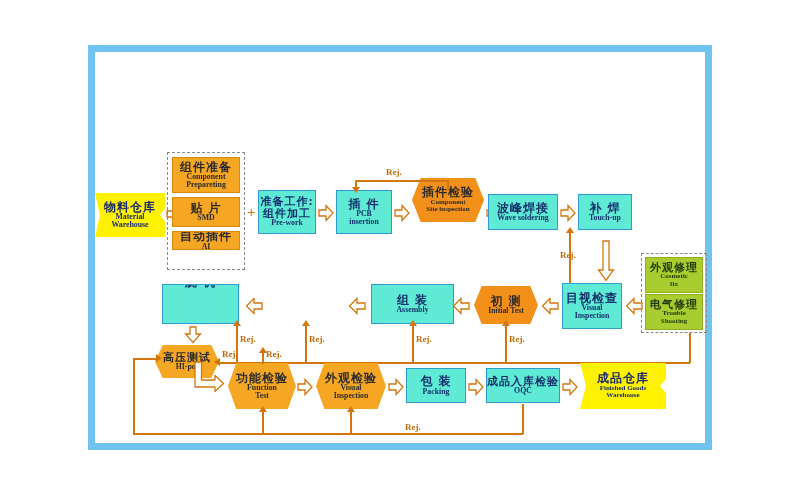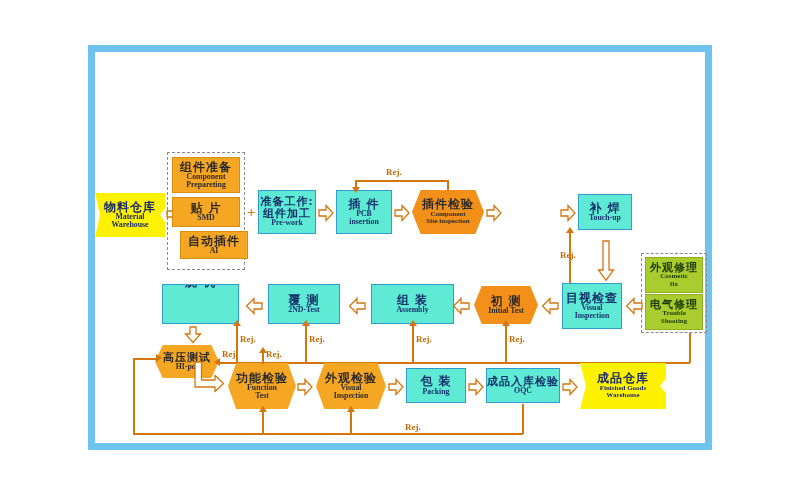--- a/index.html
+++ b/index.html
@@ -115,21 +115,21 @@
     <span class="cn">组件准备</span>
     <span class="en">Component</span>
     <span class="en">Prepareting</span>
   </div>
 
   <div class="node orange-box fs-cn-13 fs-en-8" style="left:172px;top:197px;width:68px;height:30px;">
     <span class="cn">贴  片</span>
     <span class="en">SMD</span>
   </div>
 
-  <div class="node orange-box fs-cn-13 fs-en-8" style="left:180px;top:231px;width:68px;height:28px;">
+  <div class="node orange-box fs-cn-13 fs-en-8" style="left:172px;top:231px;width:68px;height:19px;">
     <span class="cn">自动插件</span>
     <span class="en">AI</span>
   </div>
 
   <div class="plus" style="left:247px;top:204px;">+</div>
 
   <div class="node blue fs-cn-12 fs-en-8" style="left:258px;top:190px;width:58px;height:44px;">
     <span class="cn">准备工作:</span>
     <span class="cn">组件加工</span>
     <span class="en">Pre-work</span>
@@ -146,38 +146,42 @@
     <span class="en">PCB</span>
     <span class="en">insertion</span>
   </div>
 
   <div class="barrow" style="left:394px;top:204px;">
     <svg width="16" height="18" viewBox="0 0 16 18">
         <path d="M1 6 L8 6 L8 1.5 L15 9 L8 16.5 L8 12 L1 12 Z" fill="#ffffff" stroke="#d4760e" stroke-width="1.3"></path>
       </svg>
   </div>
 
-  <div class="node hexnode hex fs-cn-13 fs-en-7" style="left:412px;top:190px;width:72px;height:44px;">
+  <div class="node hexnode hex fs-cn-13 fs-en-7" style="left:412px;top:178px;width:72px;height:44px;">
     <span class="cn">插件检验</span>
     <span class="en">Component</span>
     <span class="en">Site inspection</span>
   </div>
 
   <div class="hline" style="left:355px;top:180px;width:93px;"></div>
   <div class="vline" style="left:447px;top:180px;height:11px;"></div>
   <div class="vline" style="left:355px;top:180px;height:8px;"></div>
   <div class="tip-down" style="left:352px;top:187px;"></div>
   <div class="rej" style="left:386px;top:167px;">Rej.</div>
 
   <div class="barrow" style="left:486px;top:204px;">
     <svg width="16" height="18" viewBox="0 0 16 18">
         <path d="M1 6 L8 6 L8 1.5 L15 9 L8 16.5 L8 12 L1 12 Z" fill="#ffffff" stroke="#d4760e" stroke-width="1.3"></path>
       </svg>
   </div>
 
+  <div class="node blue fs-cn-13 fs-en-8" style="left:488px;top:194px;width:70px;height:36px;">
+    <span class="cn">波峰焊接</span>
+    <span class="en">Wave soldering</span>
+  </div>
 
   <div class="barrow" style="left:560px;top:204px;">
     <svg width="16" height="18" viewBox="0 0 16 18">
         <path d="M1 6 L8 6 L8 1.5 L15 9 L8 16.5 L8 12 L1 12 Z" fill="#ffffff" stroke="#d4760e" stroke-width="1.3"></path>
       </svg>
   </div>
 
   <div class="node blue fs-cn-13 fs-en-8" style="left:578px;top:194px;width:54px;height:36px;">
     <span class="cn">补  焊</span>
     <span class="en">Touch-up</span>
@@ -242,24 +246,20 @@
     <span class="cn">组  装</span>
     <span class="en">Assembly</span>
   </div>
 
   <div class="barrow" style="left:348px;top:297px;">
     <svg width="18" height="18" viewBox="0 0 18 18">
         <path d="M17 6 L9 6 L9 1.5 L1.5 9 L9 16.5 L9 12 L17 12 Z" fill="#ffffff" stroke="#d4760e" stroke-width="1.3"></path>
       </svg>
   </div>
 
-  <div class="node blue fs-cn-13 fs-en-8" style="left:268px;top:284px;width:72px;height:40px;">
-    <span class="cn">覆  测</span>
-    <span class="en">2ND-Test</span>
-  </div>
 
   <div class="barrow" style="left:245px;top:297px;">
     <svg width="18" height="18" viewBox="0 0 18 18">
         <path d="M17 6 L9 6 L9 1.5 L1.5 9 L9 16.5 L9 12 L17 12 Z" fill="#ffffff" stroke="#d4760e" stroke-width="1.3"></path>
       </svg>
   </div>
 
   <div class="node blue fs-cn-13 fs-en-8" style="left:162px;top:284px;width:77px;height:40px;gap:36px;">
     <span class="cn">烧  机</span>
     <span class="en">100% Burn-In</span>

